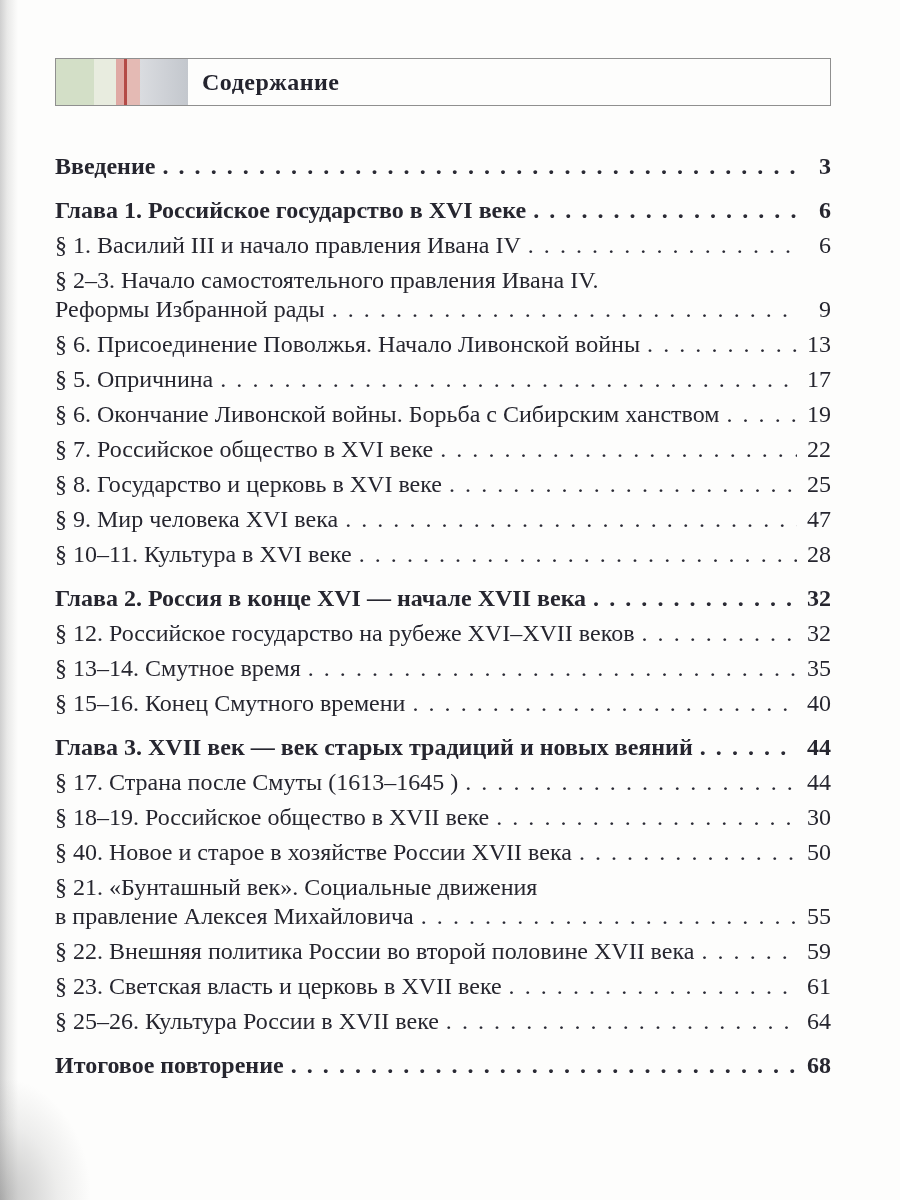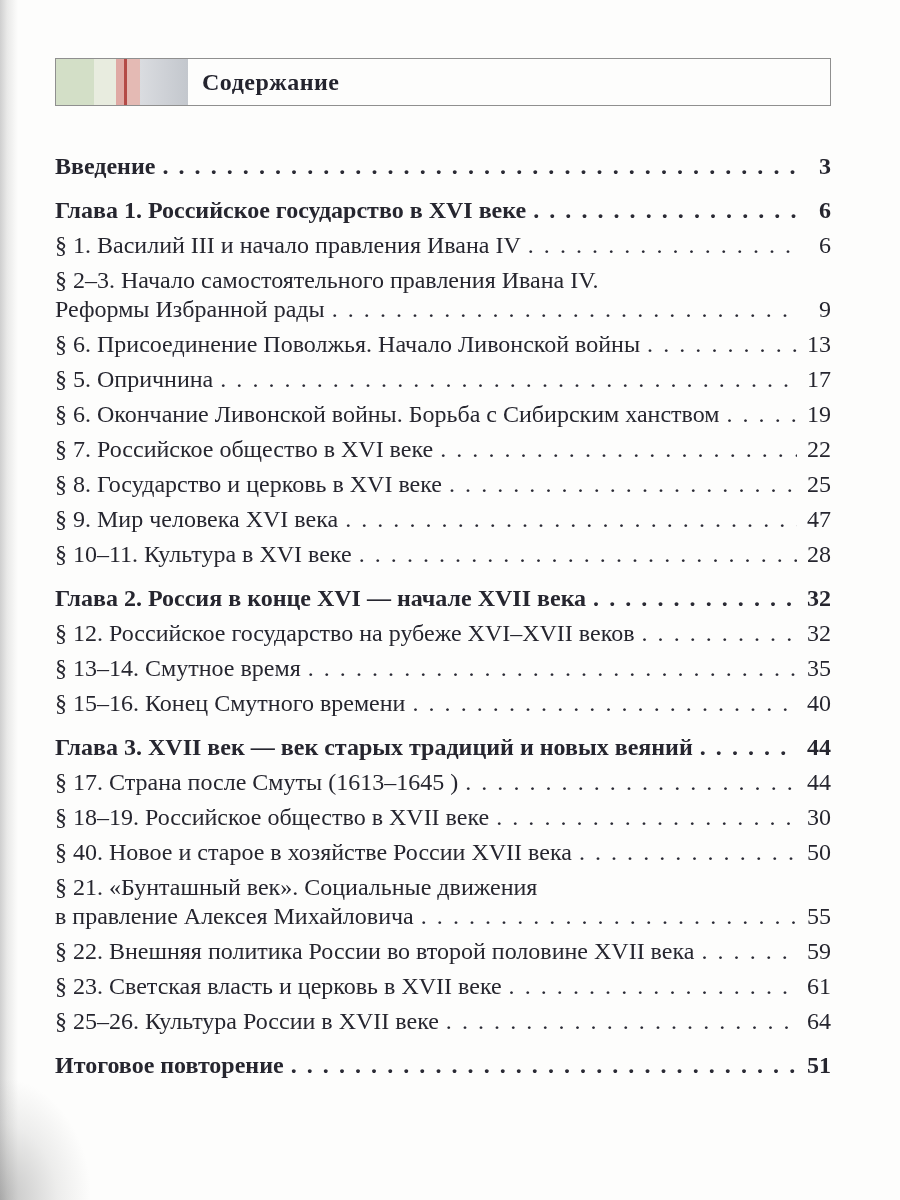--- a/index.html
+++ b/index.html
@@ -281,19 +281,19 @@
           <div class="entry-line">
             <span class="label">§ 25–26. Культура России в XVII веке</span>
             <span class="leader"></span>
             <span class="pagenum">64</span>
           </div>
         </div>
         <div class="toc-item bold gap">
           <div class="entry-line">
             <span class="label">Итоговое повторение</span>
             <span class="leader"></span>
-            <span class="pagenum">51</span>
+            <span class="pagenum">68</span>
           </div>
         </div>
       </div>
 
   </div>
 </div>
 
 </body></html>

